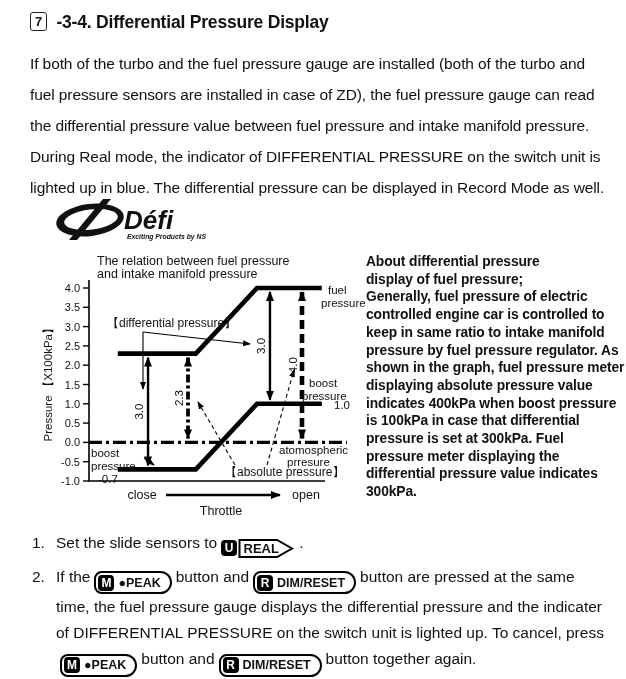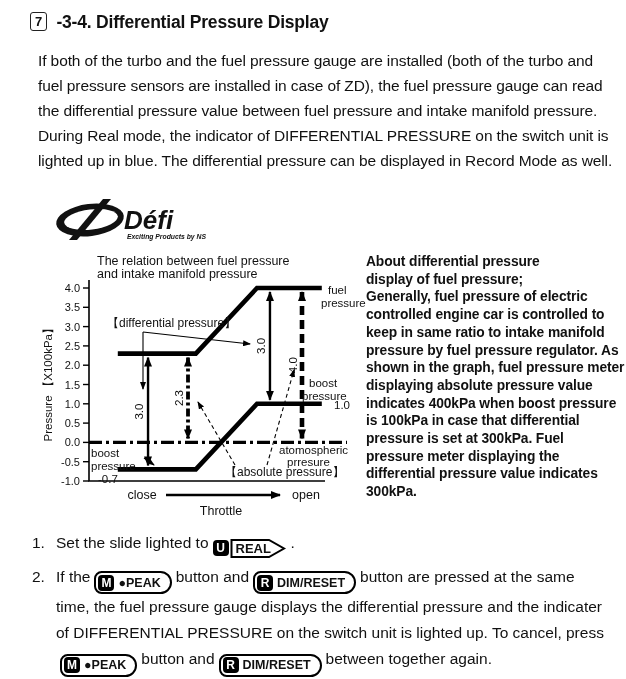--- a/index.html
+++ b/index.html
@@ -7,22 +7,22 @@
         font-family:"Liberation Sans",sans-serif;color:#111;}
 
   
   .heading{position:absolute;left:30px;top:12px;white-space:nowrap;}
   .sec-num{display:inline-block;border:1.7px solid #222;border-radius:3px;min-width:15px;height:17px;
            line-height:17px;text-align:center;font-size:13px;font-weight:bold;margin-right:5px;
            vertical-align:2px;color:#111;}
   .sec-title{font-size:17.5px;font-weight:bold;letter-spacing:-0.2px;}
 
   
-  .intro{position:absolute;left:30px;top:48px;width:577px;font-size:15.5px;line-height:25px;
-         letter-spacing:-0.1px;margin-left:8px;}
+  .intro{position:absolute;left:30px;top:48px;width:577px;font-size:15.5px;line-height:31px;
+         letter-spacing:-0.1px;}
 
   
   .logo{position:absolute;left:50px;top:196px;}
 
   
   .chart{position:absolute;left:38px;top:252px;overflow:visible;}
   .chart text{font-family:"Liberation Sans",sans-serif;fill:#111;}
 
   
   .sidenote{position:absolute;left:366px;top:253px;width:259px;font-size:13.8px;line-height:17.7px;
@@ -145,21 +145,21 @@
 
   <div class="sidenote">About differential pressure
 display of fuel pressure;
 Generally, fuel pressure of electric controlled engine car is controlled to keep in same ratio to intake manifold pressure by fuel pressure regulator. As shown in the graph, fuel pressure meter displaying absolute pressure value indicates 400kPa when boost pressure is 100kPa in case that differential pressure is set at 300kPa. Fuel pressure meter displaying the differential pressure value indicates 300kPa.</div>
 
   <div class="steps">
 
     <div class="step">
       <span class="step-num">1.</span>
       <span class="step-body">
-        <span>Set the slide lighted to</span><span class="slide-switch">
+        <span>Set the slide sensors to</span><span class="slide-switch">
             <span class="key-badge">U</span>
             <svg width="57" height="21" viewBox="0 0 57 21">
             <polygon points="1.5,2 39,2 54,10.5 39,19 1.5,19" fill="#fff" stroke="#000" stroke-width="2"></polygon>
             <text x="5.5" y="15" font-size="13" font-weight="bold" fill="#111" style="font-family:'Liberation Sans',sans-serif">REAL</text>
           </svg>
           </span><span>.</span>
       </span>
     </div>
 
     <div class="step">
@@ -170,18 +170,18 @@
             <span>●PEAK</span>
           </span><span>button and</span><span class="pill">
             <span class="key-badge">R</span>
             <span>DIM/RESET</span>
           </span><span>button are pressed at the same time, the fuel pressure gauge displays the differential pressure and the indicater of DIFFERENTIAL PRESSURE on the switch unit is lighted up. To cancel, press</span><span class="pill">
             <span class="key-badge">M</span>
             <span>●PEAK</span>
           </span><span>button and</span><span class="pill">
             <span class="key-badge">R</span>
             <span>DIM/RESET</span>
-          </span><span>between together again.</span>
+          </span><span>button together again.</span>
       </span>
     </div>
 
   </div>
 </div>
 
 </body></html>

